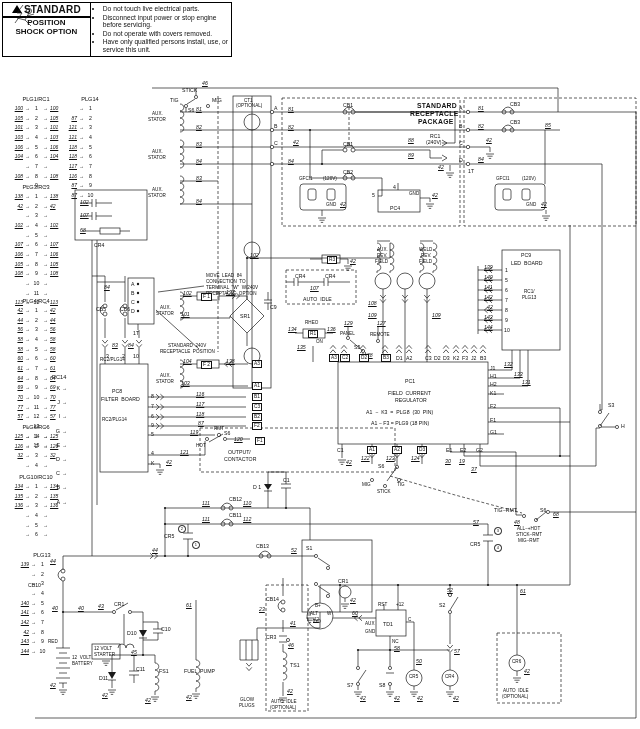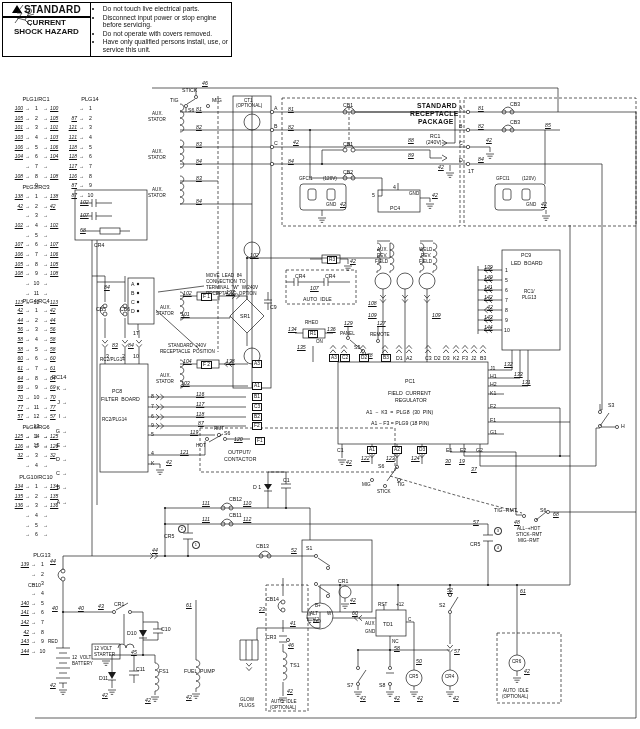--- a/index.html
+++ b/index.html
@@ -354,22 +354,22 @@
 
   <div class="warnbox">
     <div class="wleft">
       <div class="wtitle"><span class="wtri"></span><span>STANDARD</span></div>
       <svg width="40" height="26" viewBox="0 0 40 26">
         <path d="M20,2 L14,10 L19,10 L12,20" stroke="#000" stroke-width="1.6" fill="none"></path>
         <circle cx="26" cy="8" r="2.6" fill="#000" stroke="none"></circle>
         <path d="M26,10 L22,17 M22,17 L14,15 M22,17 L28,23 M24,13 L31,11" stroke="#000" stroke-width="1.8" fill="none"></path>
       </svg>
       <div class="wcap">
-        <div>CURRENT</div>
-        <div>SHOCK HAZARD</div>
+        <div>POSITION</div>
+        <div>SHOCK OPTION</div>
       </div>
     </div>
     <ul class="wlist">
         <li>Do not touch live electrical parts.</li>
         <li>Disconnect input power or stop engine before servicing.</li>
         <li>Do not operate with covers removed.</li>
         <li>Have only qualified persons install, use, or service this unit.</li>
       </ul>
   </div>
 

